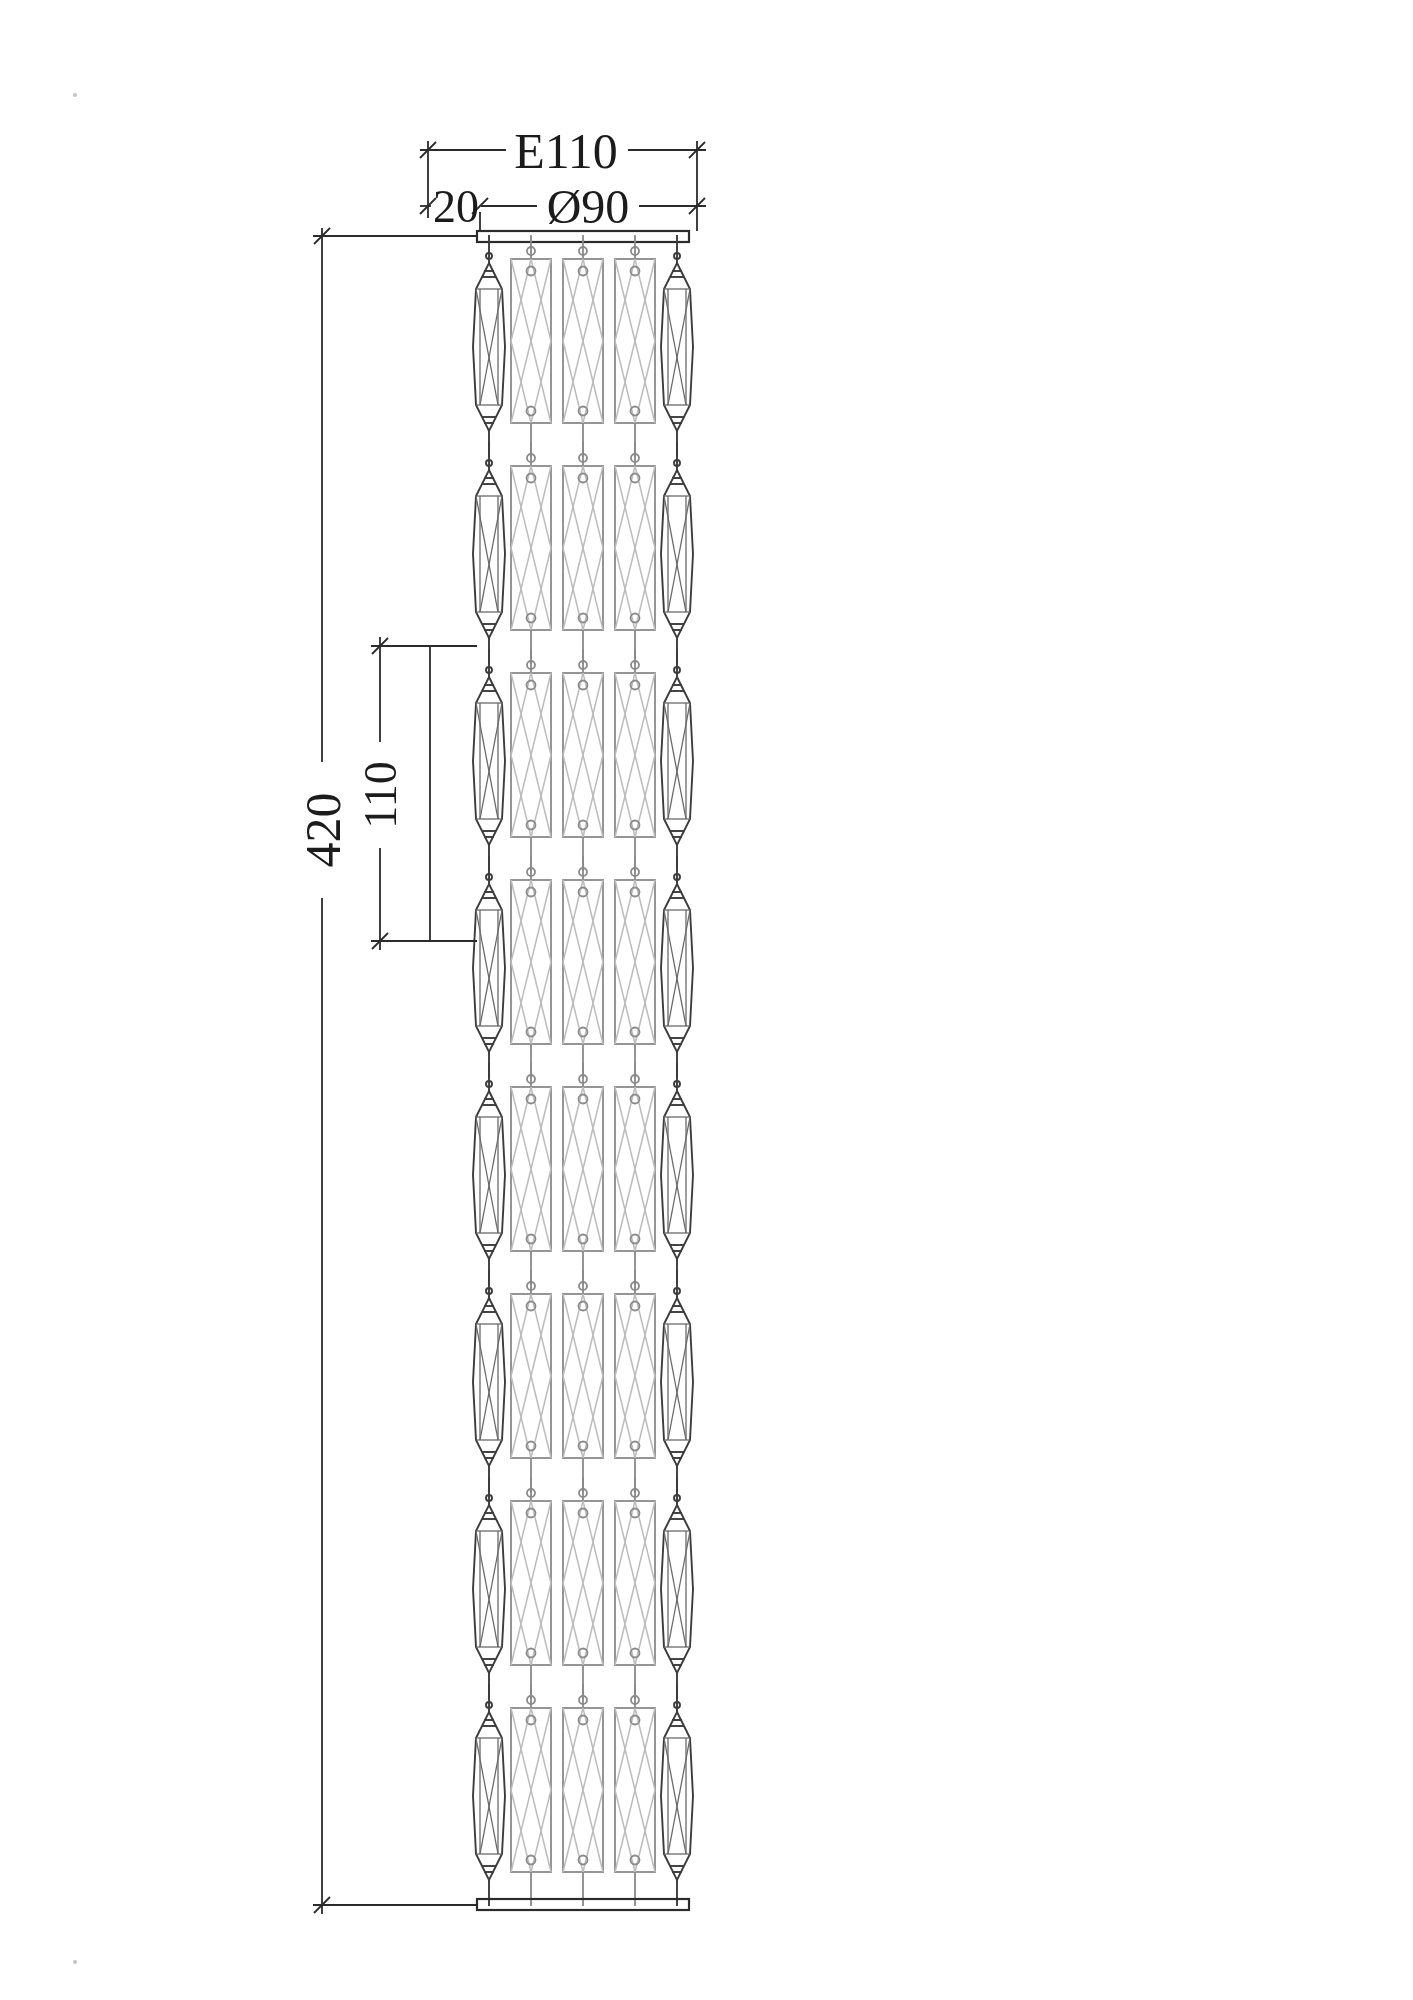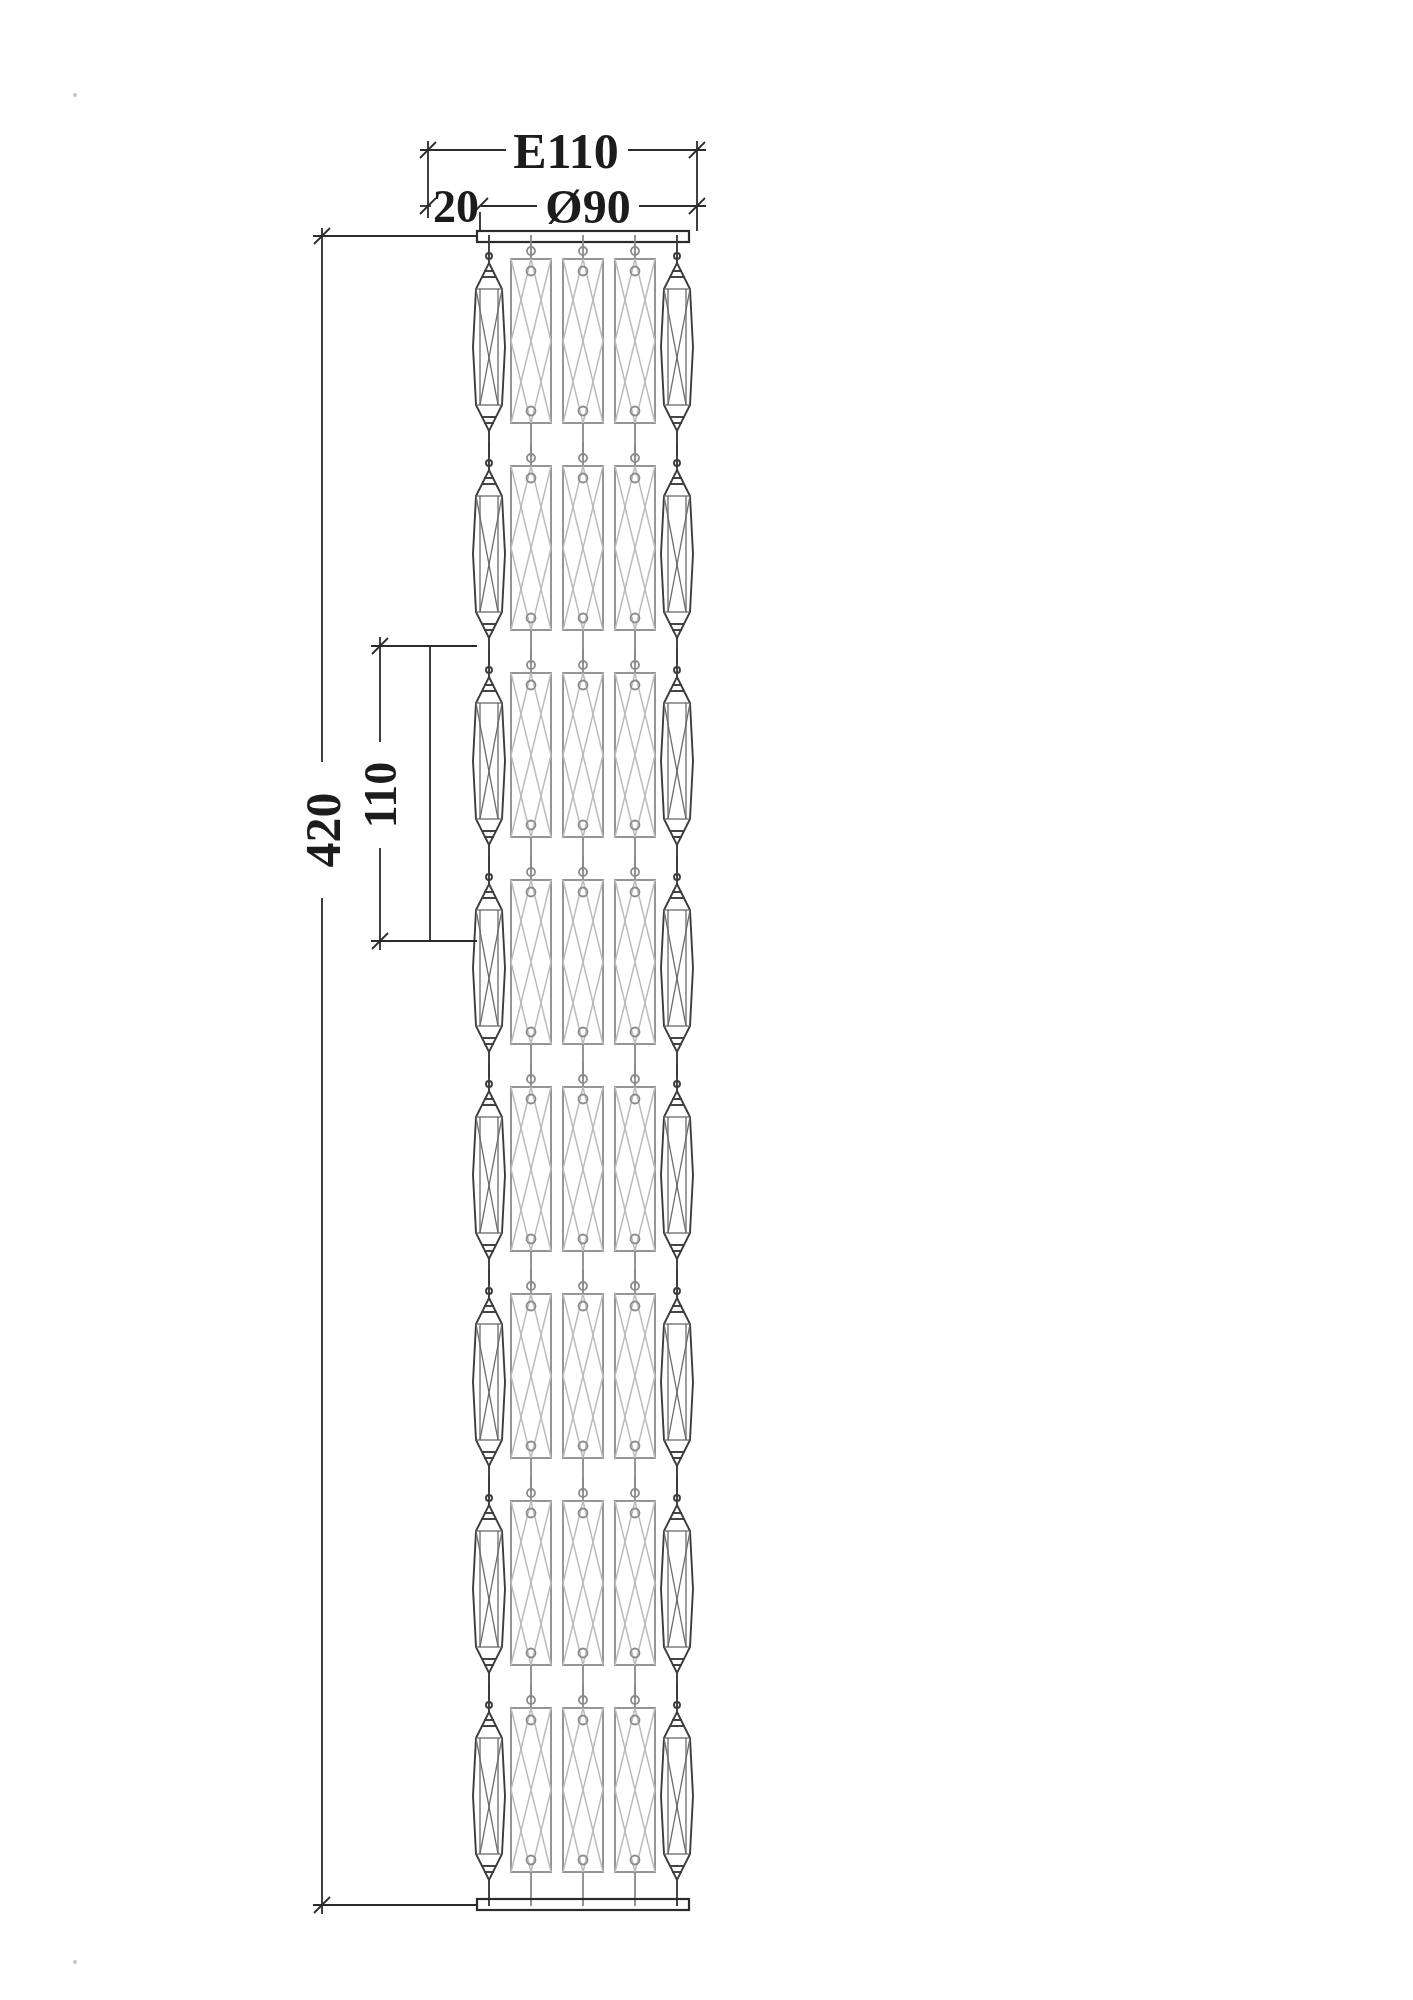--- a/index.html
+++ b/index.html
@@ -8,21 +8,20 @@
     --facet:#bcbcbc;
     --side:#3c3c3c;
     --bg:#ffffff;
   }
   html,body{margin:0;padding:0;background:var(--bg);}
   .canvas{
     position:relative;
     width:1195px;height:2000px;
     background:var(--bg);
     overflow:hidden;
-    font-weight:bold;
   }
   svg{display:block;width:1413px;height:2000px;}
   .ln{stroke:var(--line);stroke-width:2.2;fill:none;}
   .dim{stroke:var(--line);stroke-width:1.8;fill:none;}
   .gray{stroke:var(--outline);stroke-width:1.8;fill:none;}
   .facet{stroke:var(--facet);stroke-width:1.5;fill:none;}
   .side{stroke:var(--side);stroke-width:1.9;fill:none;}
   .sidef{stroke:#6a6a6a;stroke-width:1.3;fill:none;}
   .dim-label{
     fill:#1c1c1c;

